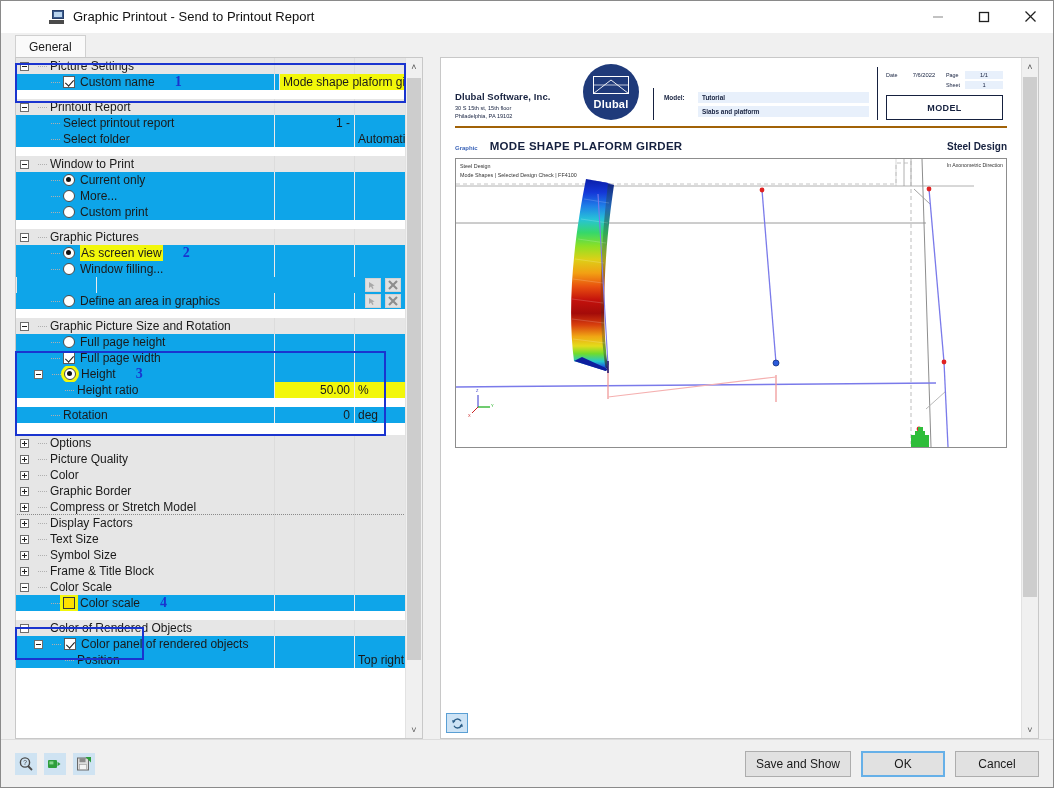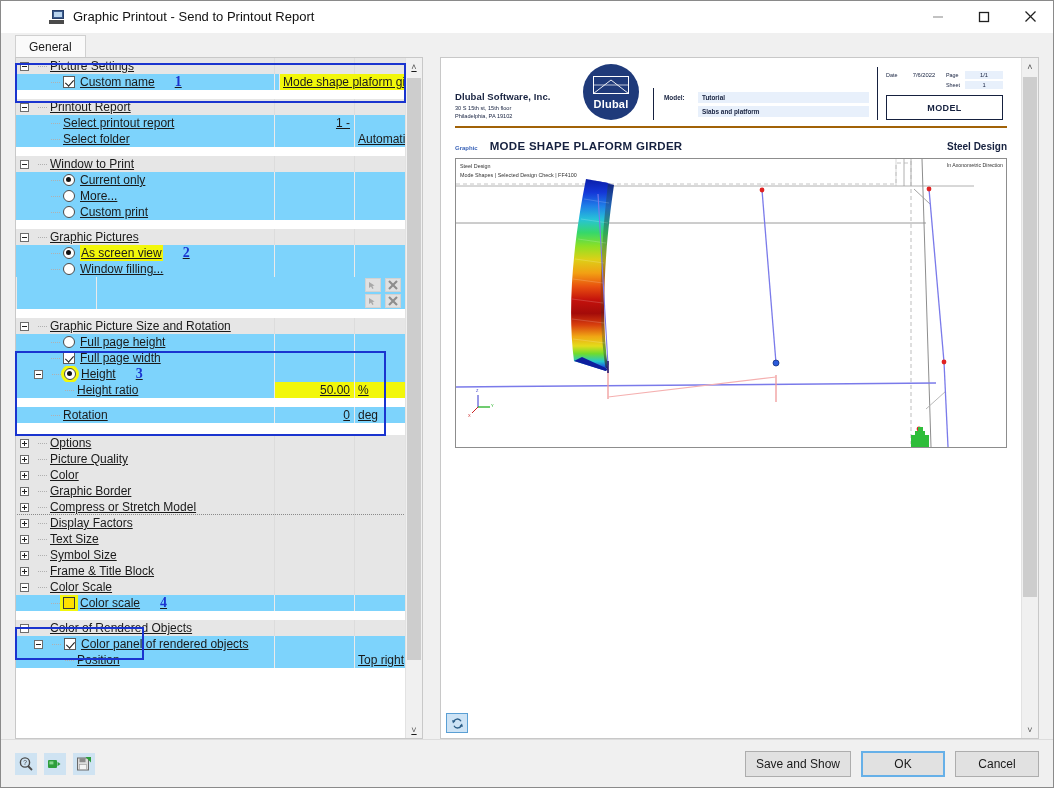--- a/index.html
+++ b/index.html
@@ -98,41 +98,40 @@
   
   .leftpane {
     width: 408px;
     flex: 0 0 408px;
     margin: 0 0 0 14px;
     background: #ffffff;
     border: 1px solid #c8c8c8;
     display: flex;
     position: relative;
     overflow: hidden;
-    text-decoration: underline;
   }
   .grid {
     flex: 1 1 auto;
     position: relative;
     overflow: hidden;
     background: #ffffff;
   }
   .row {
     display: flex;
     align-items: center;
     height: 16px;
     position: relative;
     font-size: 12px;
     white-space: nowrap;
   }
   .row.cat {
     background: #e6e6e6;
     height: 16px;
   }
-  .row.child { background: #7dd3fc; }
+  .row.child { background: #0ea5e9; }
   .row .c-label {
     flex: 0 0 258px;
     display: flex; align-items: center;
     height: 100%;
     padding-left: 4px;
     overflow: hidden;
   }
   .row .c-val {
     flex: 0 0 80px;
     height: 100%;
@@ -599,20 +598,26 @@
               </span>
               <span class="minibtn">
                 <svg width="10" height="10" viewBox="0 0 10 10">
                   <line x1="1" y1="1" x2="9" y2="9" stroke="#8d8d8d" stroke-width="2.2"></line>
                   <line x1="9" y1="1" x2="1" y2="9" stroke="#8d8d8d" stroke-width="2.2"></line>
                 </svg>
               </span>
             </div>
           </div>
           <div class="row child">
+            <div class="c-label">
+              <span style="width:27px;flex:0 0 27px;"></span>
+              <span class="treeline"></span>
+              <span class="rad"></span>
+              <span class="lbltext">Define an area in graphics</span>
+            </div>
             <div class="c-val"></div>
             <div class="c-unit"></div>
             <div class="minibtns">
               <span class="minibtn">
                 <svg width="10" height="9" viewBox="0 0 10 9">
                   <path d="M1 1 L1 7 L3 5.4 L4.4 8 L5.6 7.3 L4.3 4.9 L6.6 4.6 Z" fill="#a8a8a8"></path>
                 </svg>
               </span>
               <span class="minibtn">
                 <svg width="10" height="10" viewBox="0 0 10 10">

